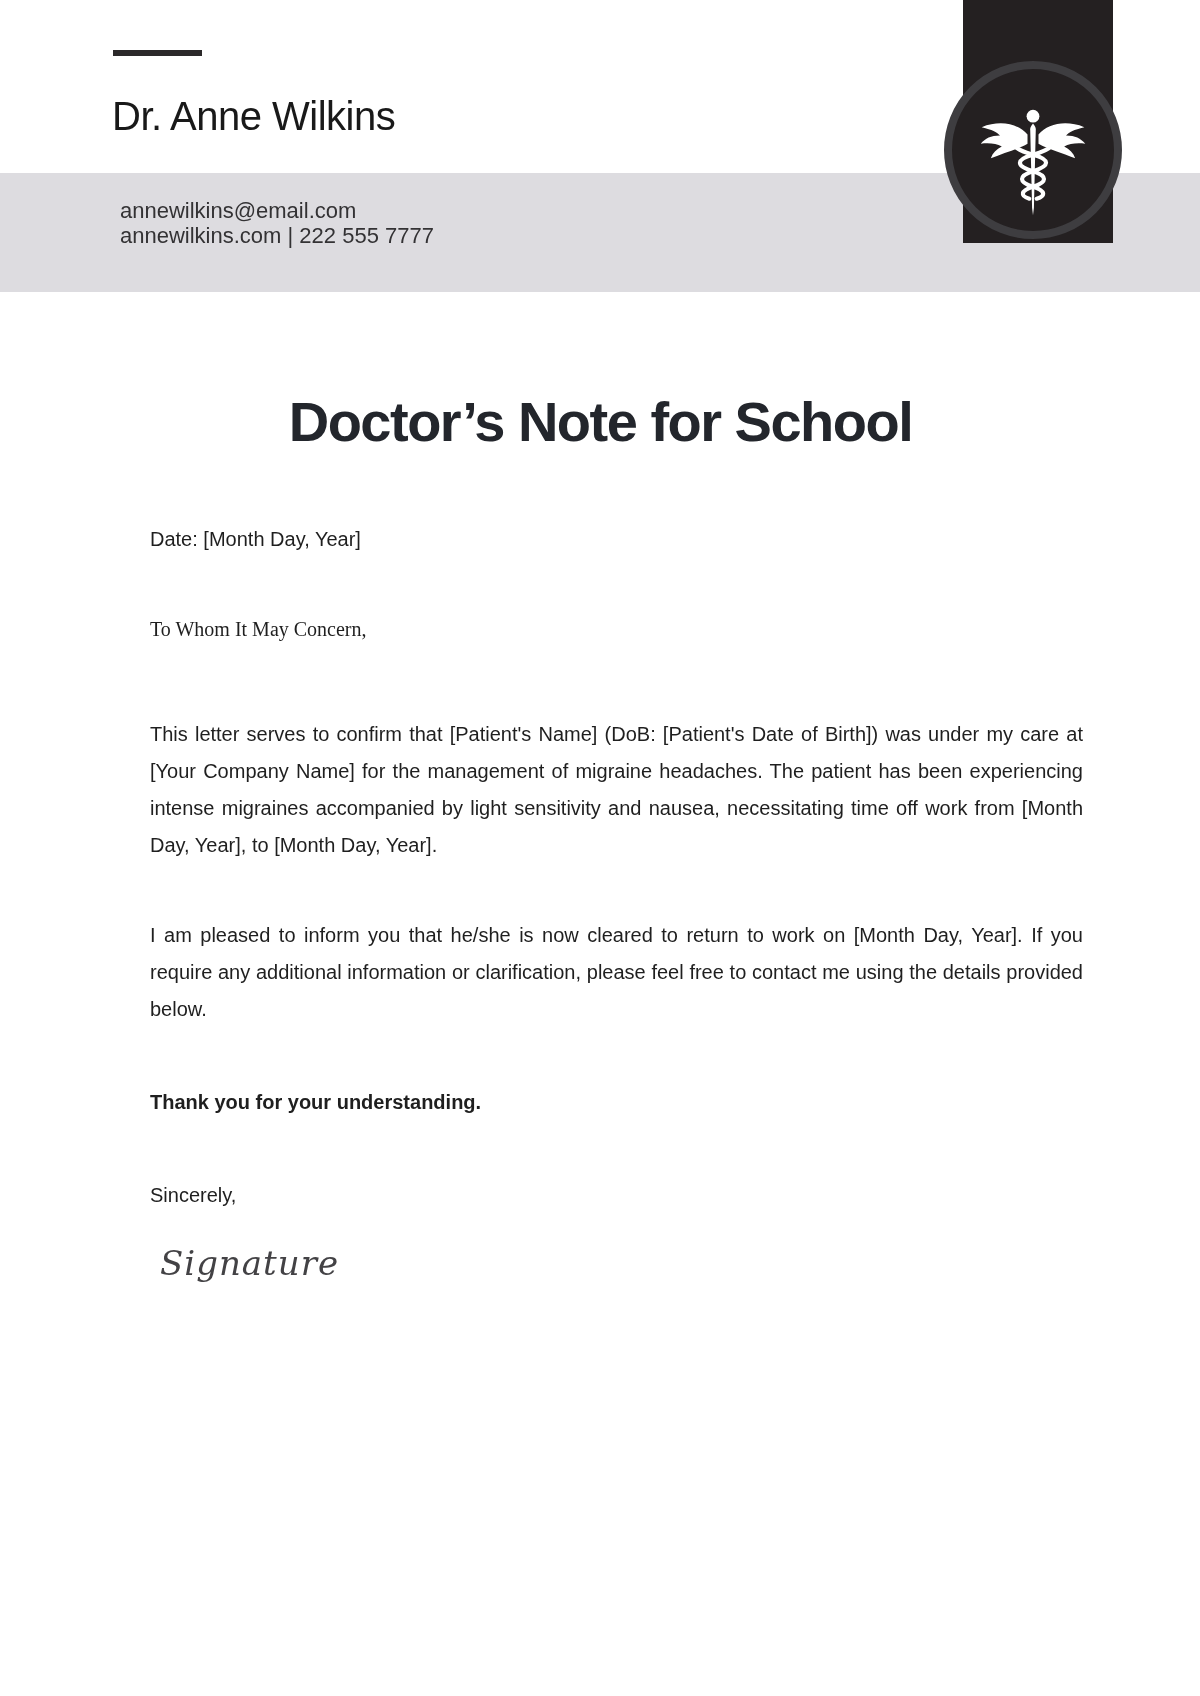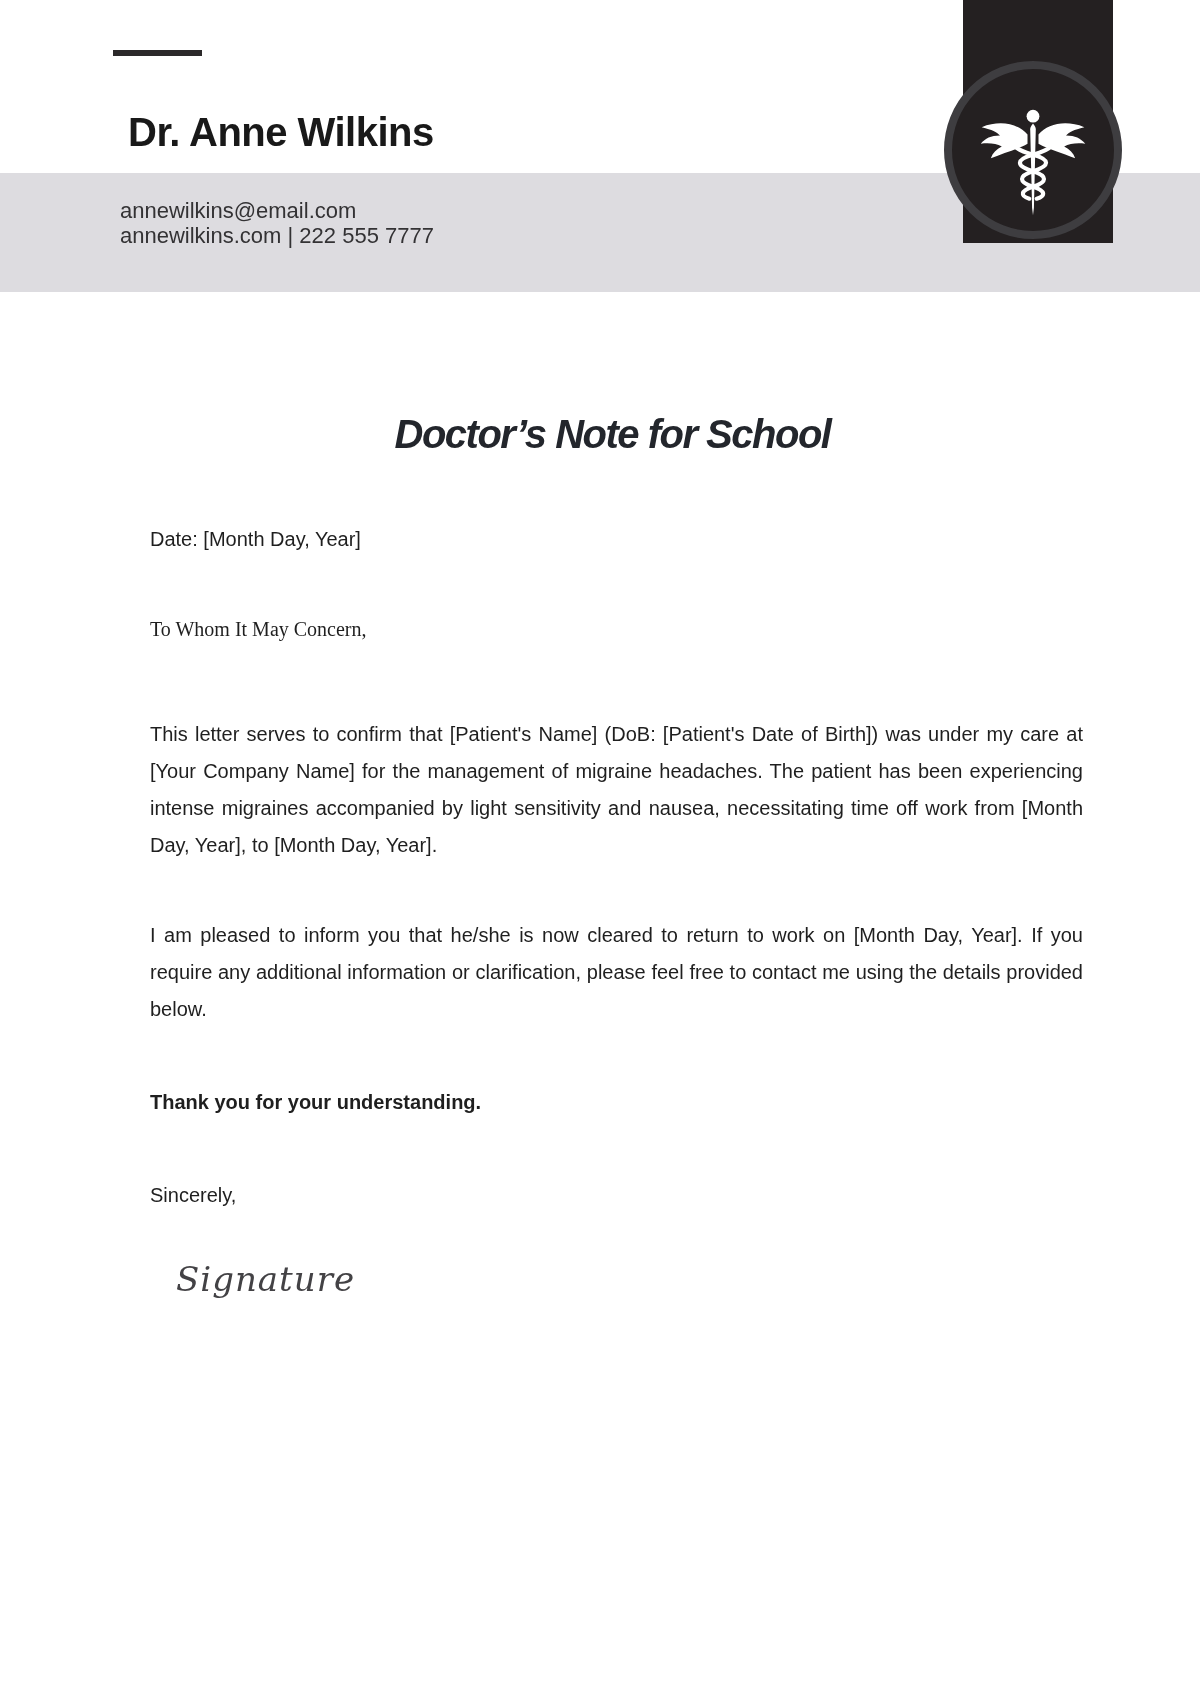--- a/index.html
+++ b/index.html
@@ -9,22 +9,22 @@
     background:#ffffff;
     overflow:hidden;
     font-family:"Liberation Sans",sans-serif;
   }
   
   .accent-line{
     position:absolute;left:113px;top:50px;width:89px;height:6px;
     background:#2b292a;
   }
   .doctor-name{
-    position:absolute;left:112px;top:92px;margin:16px;
-    font-size:40px;line-height:48px;font-weight:700;
+    position:absolute;left:112px;top:92px;margin:0;
+    font-size:40px;line-height:48px;font-weight:400;
     letter-spacing:-0.5px;color:#191919;text-align:center;
   }
   .gray-band{
     position:absolute;left:0;top:173px;width:1200px;height:119px;
     background:#dddce0;
   }
   .contact{
     position:absolute;left:120px;top:198px;
     font-size:22px;line-height:25px;color:#333234;
   }
@@ -34,37 +34,37 @@
   }
   .badge{
     position:absolute;left:944px;top:61px;width:178px;height:178px;
     box-sizing:border-box;
     border:8px solid #3e3d40;border-radius:50%;
     background:#242021;
   }
   .badge svg{position:absolute;left:26px;top:38px;width:110px;height:110px;}
   
   .letter-title{
-    position:absolute;left:134px;top:400px;width:933px;margin:12px;
-    font-size:40px;line-height:44px;font-weight:700;letter-spacing:-1.5px;
-    text-align:center;color:#23262c;font-style:italic;
+    position:absolute;left:134px;top:400px;width:933px;margin:0;
+    font-size:56px;line-height:44px;font-weight:700;letter-spacing:-1.5px;
+    text-align:center;color:#23262c;
   }
   .para{
     position:absolute;left:134px;width:933px;margin:16px;
     font-size:20px;line-height:37px;color:#1f1f1f;
   }
   .justify{text-align:justify;text-align-last:left;}
   .p-date{top:505px;}
   .p-salutation{top:595px;font-family:Liberation Serif, serif;}
   .p-body1{top:700px;}
   .p-body2{top:901px;}
   .p-thanks{top:1068px;font-weight:bold;}
   .p-signoff{top:1161px;}
   .signature{
-    position:absolute;left:160px;top:1238px;margin:16px;
+    position:absolute;left:160px;top:1238px;margin:0;
     font-family:"DejaVu Serif",serif;font-style:italic;
     font-size:34px;line-height:50px;letter-spacing:1px;color:#434245;
   }
 </style>
 </head>
 <body>
 
 <div class="page">
 
   <div class="accent-line"></div>

